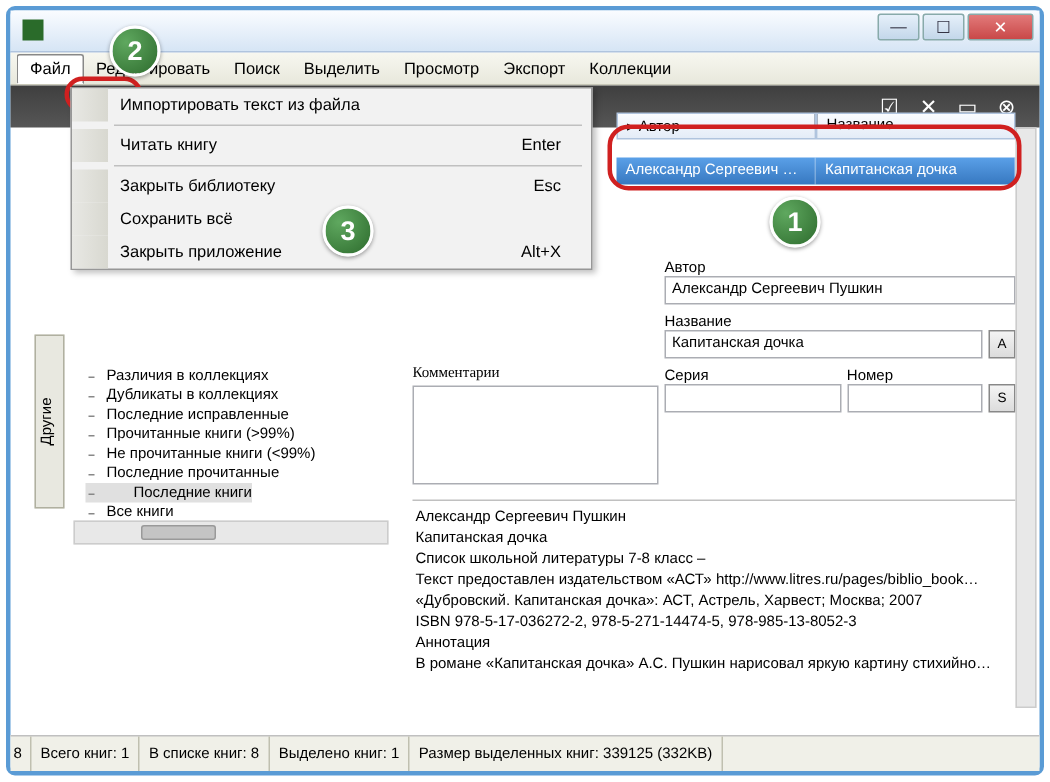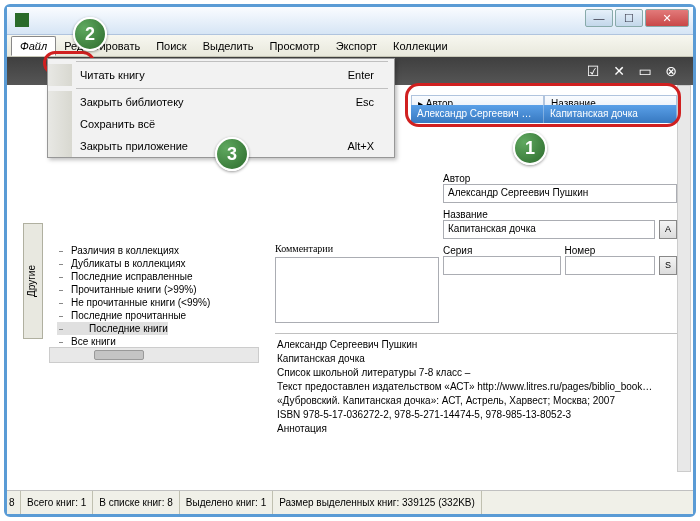--- a/index.html
+++ b/index.html
@@ -5,31 +5,31 @@
 * { box-sizing: border-box; margin: 0; padding: 0; }
 body { font-family: Tahoma, sans-serif; font-size: 11px; background: #fff; width: 700px; height: 521px; position: relative; overflow: hidden; }
 .outer { border: 3px solid #5a9bd5; border-radius: 6px; width: 692px; height: 513px; margin: 4px; position: relative; background: #fff; }
 .titlebar { height: 28px; background: linear-gradient(#fafcff, #d6e5f5); border-bottom: 1px solid #b0c4de; position: relative; }
 .titlebar-icon { position: absolute; left: 8px; top: 6px; width: 14px; height: 14px; background: #2a6b2a; }
 .win-controls { position: absolute; right: 4px; top: 2px; display: flex; }
 .win-btn { width: 28px; height: 18px; margin-left: 2px; border: 1px solid #8aa; border-radius: 2px; display: flex; align-items: center; justify-content: center; font-size: 11px; background: linear-gradient(#e6f0fa, #c3d7ea); color: #334; }
 .win-btn.close { background: linear-gradient(#e27a7a, #c94848); color: #fff; width: 44px; }
 .menubar { height: 22px; background: linear-gradient(#f7f7f0, #e8e8dc); border-bottom: 1px solid #c8c8b8; display: flex; align-items: center; padding-left: 4px; }
 .menubar-item { padding: 3px 8px; cursor: default; }
-.menubar-item.open { background: #fff; border: 1px solid #888; border-bottom: 1px solid #fff; border-radius: 2px 2px 0 0; font-style: italic; }
+.menubar-item.open { background: #fff; border: 1px solid #888; border-bottom: 1px solid #fff; border-radius: 2px 2px 0 0; }
 .red-oval { position: absolute; border: 3px solid #d02020; border-radius: 14px; pointer-events: none; }
 .badge { position: absolute; width: 34px; height: 34px; border-radius: 50%; background: radial-gradient(circle at 30% 30%, #5fa85f, #2d6b2d); color: #fff; font-size: 18px; font-weight: bold; display: flex; align-items: center; justify-content: center; border: 2px solid #fff; box-shadow: 0 1px 3px rgba(0,0,0,.4); z-index: 50; }
 .dropdown { position: absolute; left: 40px; top: 51px; width: 348px; background: #f2f2f2; border: 1px solid #979797; box-shadow: 2px 2px 4px rgba(0,0,0,.25); z-index: 30; }
 .dd-item { display: flex; justify-content: space-between; padding: 5px 20px 5px 32px; position: relative; }
 .dd-item .bar { position: absolute; left: 0; top: 0; bottom: 0; width: 24px; background: linear-gradient(90deg, #e8e8e4, #d8d8d0); }
 .dd-sep { height: 1px; background: #c0c0c0; margin: 2px 6px 2px 28px; }
 .toolbar { height: 28px; background: linear-gradient(#3f3f3f, #565656); display: flex; align-items: center; position: absolute; left: 0; right: 0; top: 50px; }
 .tb-icon { width: 20px; height: 20px; margin-right: 6px; display: flex; align-items: center; justify-content: center; color: #fff; font-size: 14px; }
 .tb-right { margin-left: auto; display: flex; margin-right: 6px; }
-.columns { position: absolute; top: 88px; right: 16px; width: 266px; height: 18px; display: flex; }
+.columns { position: absolute; top: 68px; right: 16px; width: 266px; height: 18px; display: flex; }
 .col-head { flex: 1; border: 1px solid #b0c4de; background: linear-gradient(#fafcff, #e4ecf7); padding: 2px 6px; font-size: 10px; }
 .sel-row { position: absolute; top: 98px; right: 16px; width: 266px; height: 18px; display: flex; background: linear-gradient(#5aa0e8, #3778c0); color: #fff; font-size: 10px; }
 .sel-row span { flex: 1; padding: 3px 6px; overflow: hidden; white-space: nowrap; text-overflow: ellipsis; border-right: 1px solid rgba(255,255,255,.3); }
 .tree { position: absolute; left: 50px; top: 216px; width: 198px; margin-top: 21px; }
 .tree-item { padding: 1px 0 1px 14px; font-size: 10px; white-space: nowrap; position: relative; }
 .tree-item::before { content: ""; position: absolute; left: 2px; top: 7px; width: 4px; height: 1px; background: #888; }
 .tree-item.sel { background: #e0e0e0; display: inline-block; padding-left: 32px; }
 .side-tab { position: absolute; left: 16px; top: 216px; width: 20px; height: 116px; background: #e8e8e0; border: 1px solid #b0b0a0; writing-mode: vertical-rl; transform: rotate(180deg); text-align: center; padding: 4px 2px; font-size: 10px; }
 .form-area { position: absolute; right: 16px; top: 160px; width: 234px; }
 .fld-label { font-size: 10px; margin-top: 6px; }
@@ -82,20 +82,25 @@
     <div class="col-head">▸ <span>Автор</span></div>
     <div class="col-head"><span>Название</span></div>
   </div>
 
   <div class="sel-row">
     <span>Александр Сергеевич Пу…</span>
     <span>Капитанская дочка</span>
   </div>
 
   <div class="dropdown">
+    <div class="dd-item">
+        <div class="bar"></div>
+        <span>Импортировать текст из файла</span>
+        <span></span>
+      </div>
     <div class="dd-sep"></div>
     <div class="dd-item">
         <div class="bar"></div>
         <span>Читать книгу</span>
         <span>Enter</span>
       </div>
     <div class="dd-sep"></div>
     <div class="dd-item">
         <div class="bar"></div>
         <span>Закрыть библиотеку</span>
@@ -157,20 +162,21 @@
   </div>
 
   <div class="details">
     <div>Александр Сергеевич Пушкин</div>
     <div>Капитанская дочка</div>
     <div>Список школьной литературы 7-8 класс –</div>
     <div>Текст предоставлен издательством «АСТ» http://www.litres.ru/pages/biblio_book…</div>
     <div>«Дубровский. Капитанская дочка»: АСТ, Астрель, Харвест; Москва; 2007</div>
     <div>ISBN 978-5-17-036272-2, 978-5-271-14474-5, 978-985-13-8052-3</div>
     <div>Аннотация</div>
+    <div>В романе «Капитанская дочка» А.С. Пушкин нарисовал яркую картину стихийно…</div>
   </div>
 
   <div class="vscroll"></div>
 
   <div class="statusbar">
     <div class="status-cell" style="width:14px;padding:0 2px">8</div>
     <div class="status-cell">Всего книг: 1</div>
     <div class="status-cell">В списке книг: 8</div>
     <div class="status-cell">Выделено книг: 1</div>
     <div class="status-cell">Размер выделенных книг: 339125  (332KB)</div>

